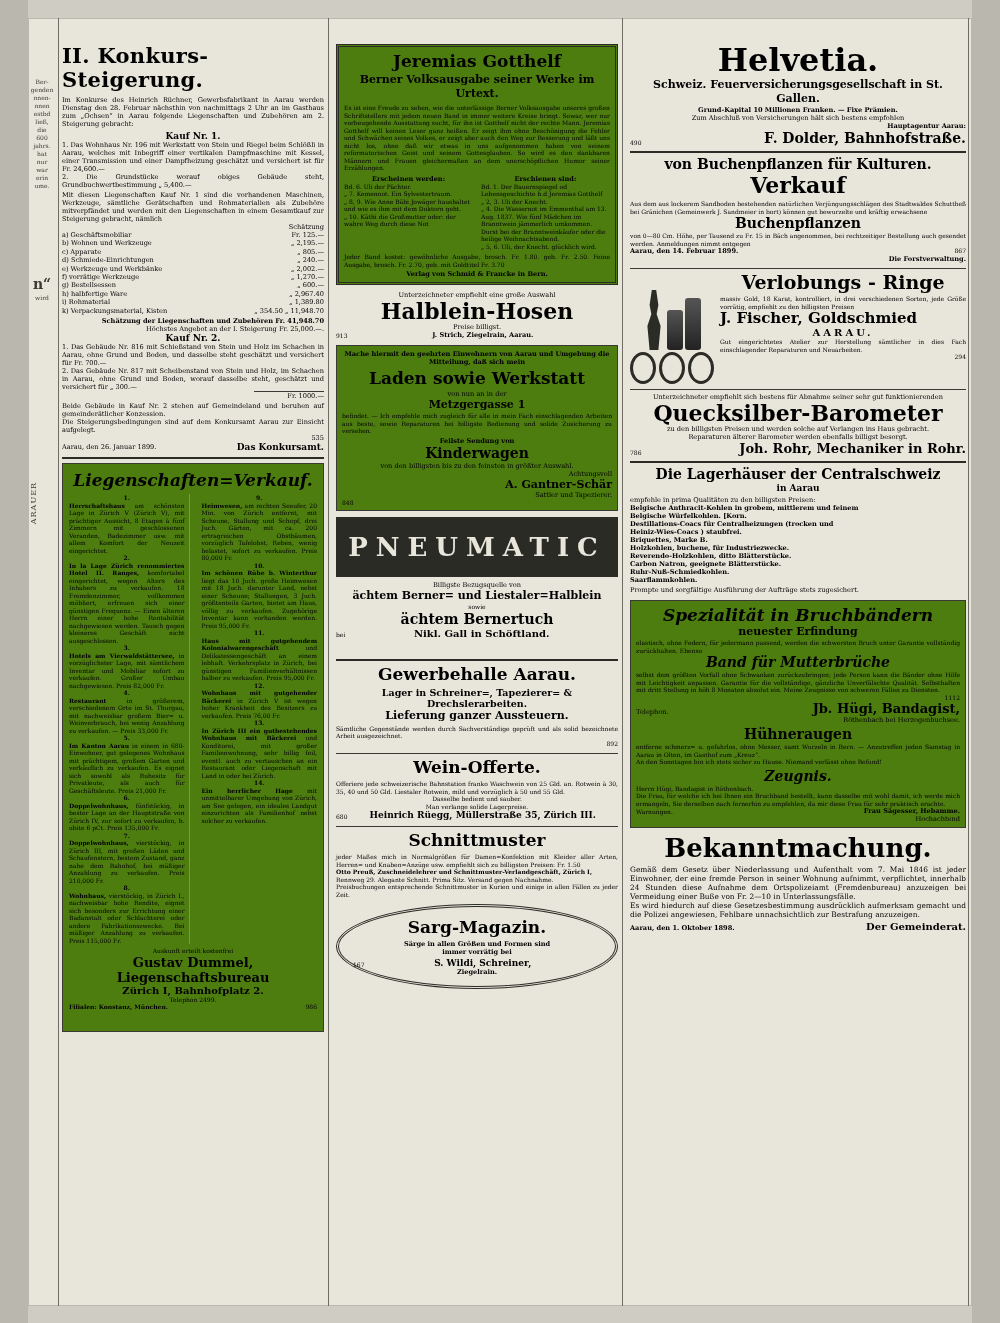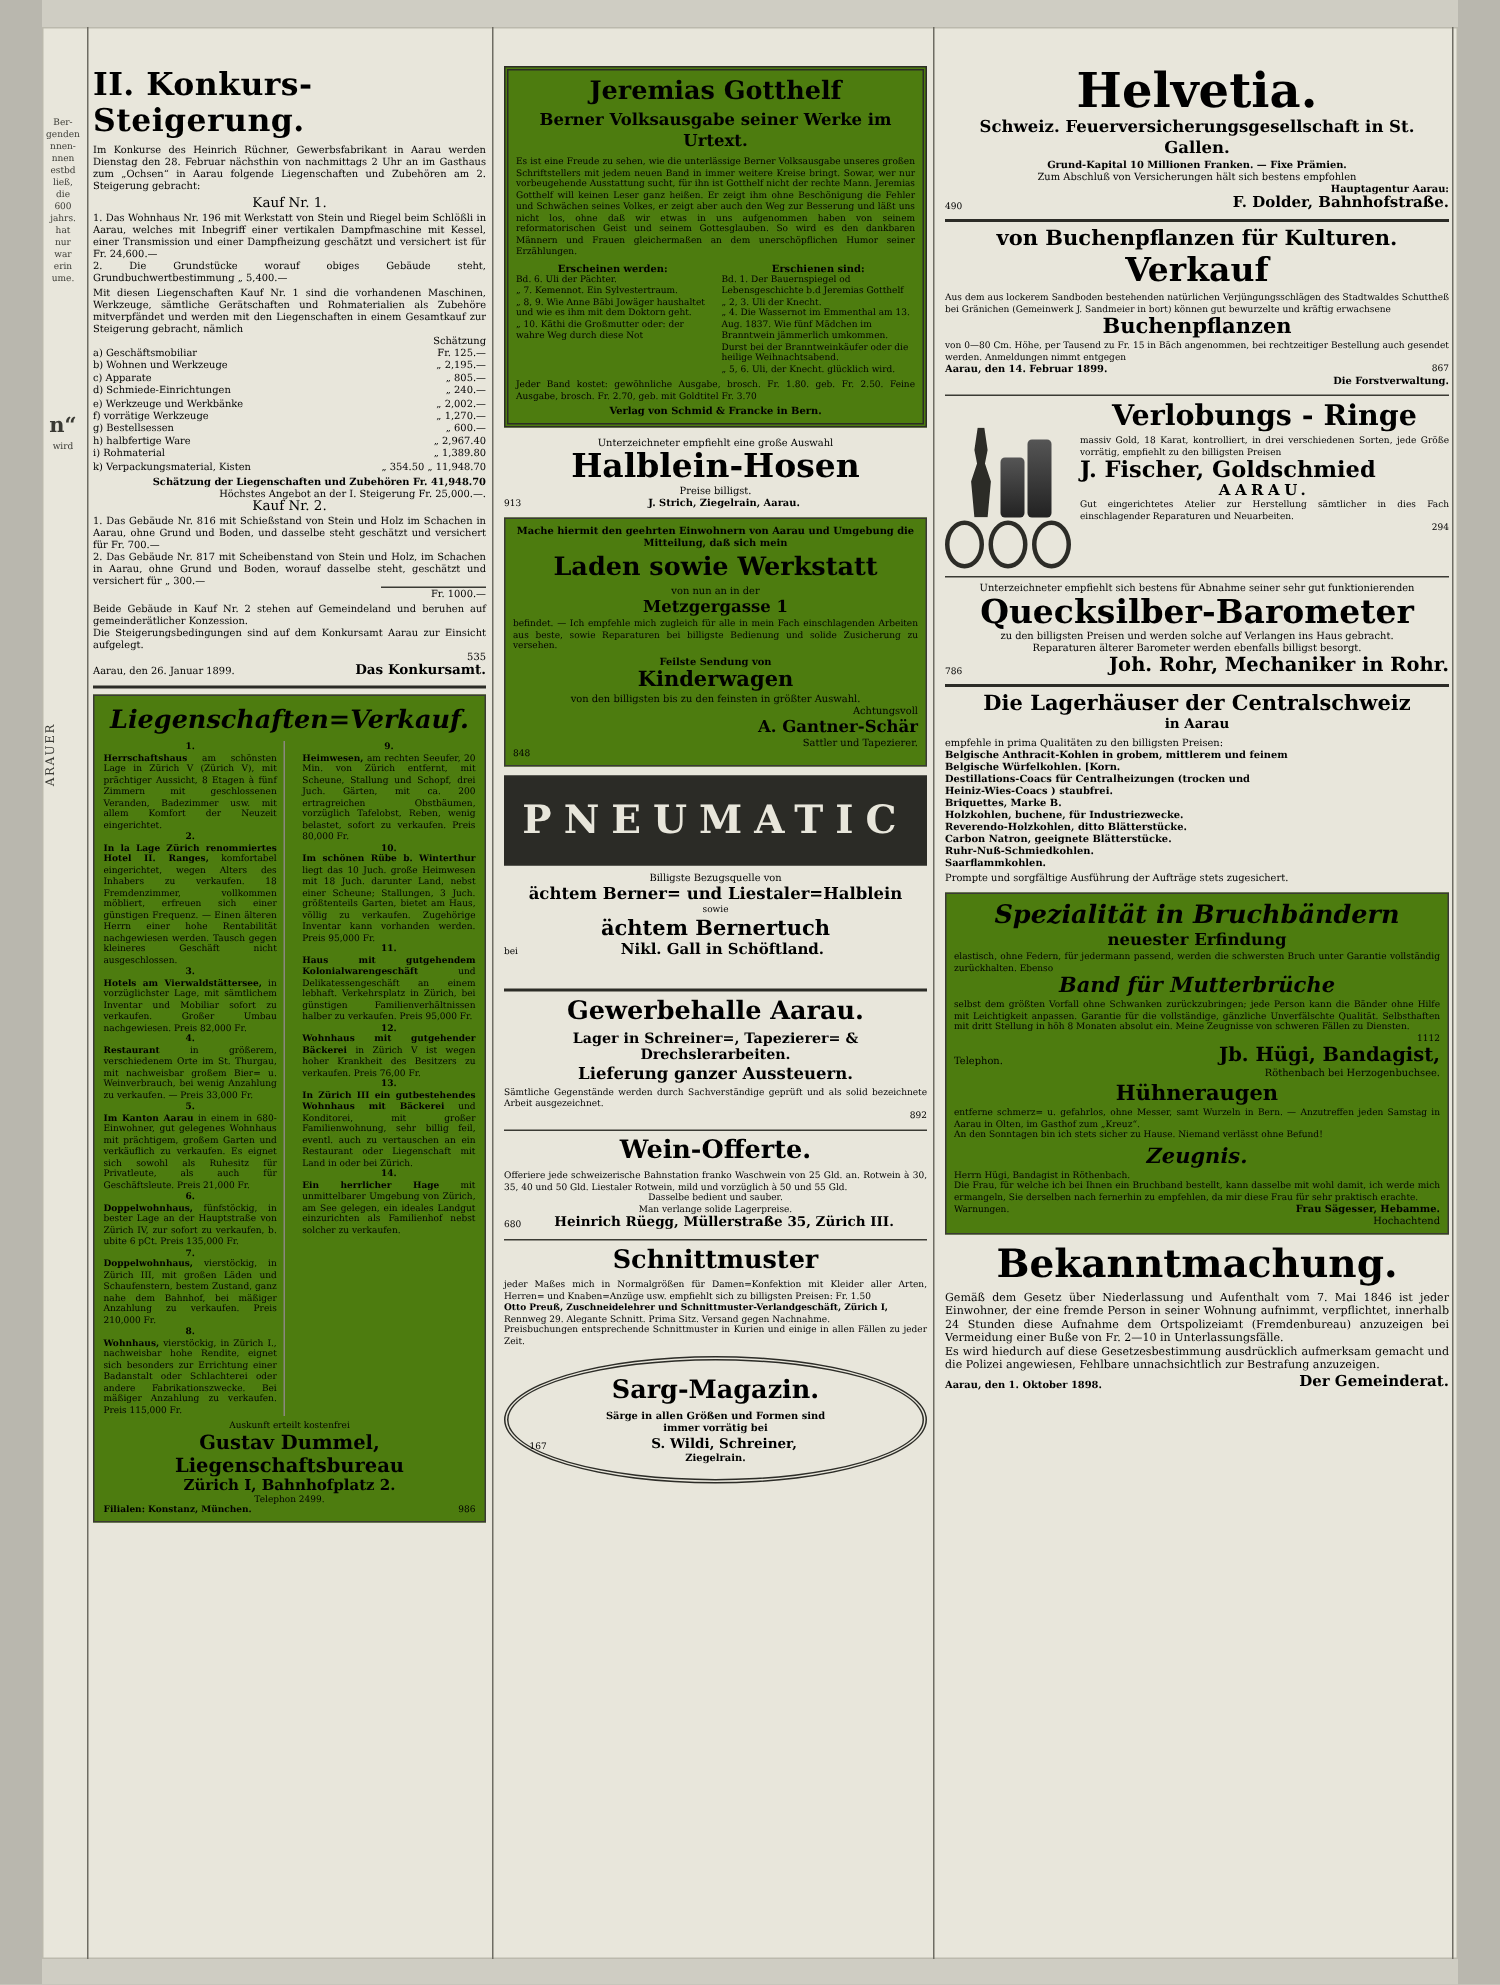--- a/index.html
+++ b/index.html
@@ -22,21 +22,21 @@
   .hrthick{border:0;border-top:2px solid #2c2c27;margin:3px 0;}
   .huge{font-size:32px;line-height:32px;}
   .leftcolumn{position:absolute;left:2px;top:60px;width:24px;font-size:6px;line-height:8px;color:#3a3a34;text-align:center;}
 
   
   #c1{left:34px;top:26px;width:262px;}
   #c2{left:308px;top:26px;width:282px;}
   #c3{left:602px;top:26px;width:336px;}
 
   .title-konkurs{font-size:21px;line-height:24px;text-align:left;font-weight:bold;letter-spacing:0.3px;}
-  .hdr-sm{font-size:9px;text-align:center;font-weight:normal;}
+  .hdr-sm{font-size:9px;text-align:center;font-weight:bold;}
   .flex{display:flex;justify-content:space-between;}
   .adbox{border:1px solid #3a3a34;padding:4px 5px;margin-bottom:6px;background:#4d7c0f;}
   .adbox.dblb{border:3px double #2c2c27;}
   .ad-title{text-align:center;font-weight:bold;}
   .ad-t28{font-size:22px;line-height:24px;}
   .ad-t22{font-size:17px;line-height:20px;}
   .ad-t18{font-size:14px;line-height:17px;}
   .ad-t14{font-size:11px;line-height:14px;}
   .ad-t11{font-size:9px;line-height:11px;}
   .pneu{height:56px;border-top:2px solid #2c2c27;border-bottom:2px solid #2c2c27;display:flex;align-items:center;justify-content:center;background:#2b2b26;color:#e8e6db;letter-spacing:8px;font-size:26px;font-weight:bold;margin:4px 0;}
@@ -148,21 +148,21 @@
         <div class="xs just">Die Steigerungsbedingungen sind auf dem Konkursamt Aarau zur Einsicht aufgelegt.</div>
         <div class="xs right">535</div>
         <div class="flex xs" style="margin-top:1px">
           <span>Aarau, den 26. Januar 1899.</span>
           <span class="bold" style="font-size:9px">Das Konkursamt.</span>
         </div>
       </div>
 
       <hr class="hrthick" style="margin:6px 0 4px 0">
 
-      <div class="adbox" style="padding:6px 6px 3px 6px">
+      <div class="adbox" style="padding:6px 6px 20px 6px">
         <div class="ad-title ad-t22" style="font-style:italic">Liegenschaften=Verkauf.</div>
         <div class="rowsplit" style="margin-top:4px">
           <div class="vline" style="border-left:none;padding-right:4px;border-right:1px solid #8a887e;">
             <div class="tiny center bold">1.</div>
             <div class="tiny just"><b>Herrschaftshaus</b> <span>am schönsten Lage in Zürich V (Zürich V), mit prächtiger Aussicht, 8 Etagen à fünf Zimmern mit geschlossenen Veranden, Badezimmer usw. mit allem Komfort der Neuzeit eingerichtet.</span></div>
             <div class="tiny center bold">2.</div>
             <div class="tiny just"><b>In la Lage Zürich renommiertes Hotel II. Ranges,</b> <span>komfortabel eingerichtet, wegen Alters des Inhabers zu verkaufen. 18 Fremdenzimmer, vollkommen möbliert, erfreuen sich einer günstigen Frequenz. — Einen älteren Herrn einer hohe Rentabilität nachgewiesen werden. Tausch gegen kleineres Geschäft nicht ausgeschlossen.</span></div>
             <div class="tiny center bold">3.</div>
             <div class="tiny just"><b>Hotels am Vierwaldstättersee,</b> <span>in vorzüglichster Lage, mit sämtlichem Inventar und Mobiliar sofort zu verkaufen. Großer Umbau nachgewiesen. Preis 82,000 Fr.</span></div>
             <div class="tiny center bold">4.</div>
@@ -320,21 +320,21 @@
     <div class="col" id="c3">
 
       <div style="margin-bottom:5px">
         <div class="ad-title huge">Helvetia.</div>
         <div class="ad-title ad-t14" style="margin-top:2px">Schweiz. Feuerversicherungsgesellschaft in St. Gallen.</div>
         <div class="xs center bold">Grund-Kapital 10 Millionen Franken. — Fixe Prämien.</div>
         <div class="xs center">Zum Abschluß von Versicherungen hält sich bestens empfohlen</div>
         <div class="xs right bold">Hauptagentur Aarau:</div>
         <div class="flex" style="align-items:flex-end">
           <span class="tiny">490</span>
-          <span class="bold" style="font-size:10px">F. Dolder, Bahnhofstraße.</span>
+          <span class="bold" style="font-size:14px">F. Dolder, Bahnhofstraße.</span>
         </div>
       </div>
 
       <hr class="hrthick">
 
       <div style="margin-bottom:5px">
         <div class="ad-title ad-t18">von Buchenpflanzen für Kulturen.</div>
         <div class="ad-title ad-t28">Verkauf</div>
         <div class="tiny just" style="margin-top:3px">Aus dem aus lockerem Sandboden bestehenden natürlichen Verjüngungsschlägen des Stadtwaldes Schuttheß bei Gränichen (Gemeinwerk J. Sandmeier in bort) können gut bewurzelte und kräftig erwachsene</div>
         <div class="ad-title ad-t18">Buchenpflanzen</div>

